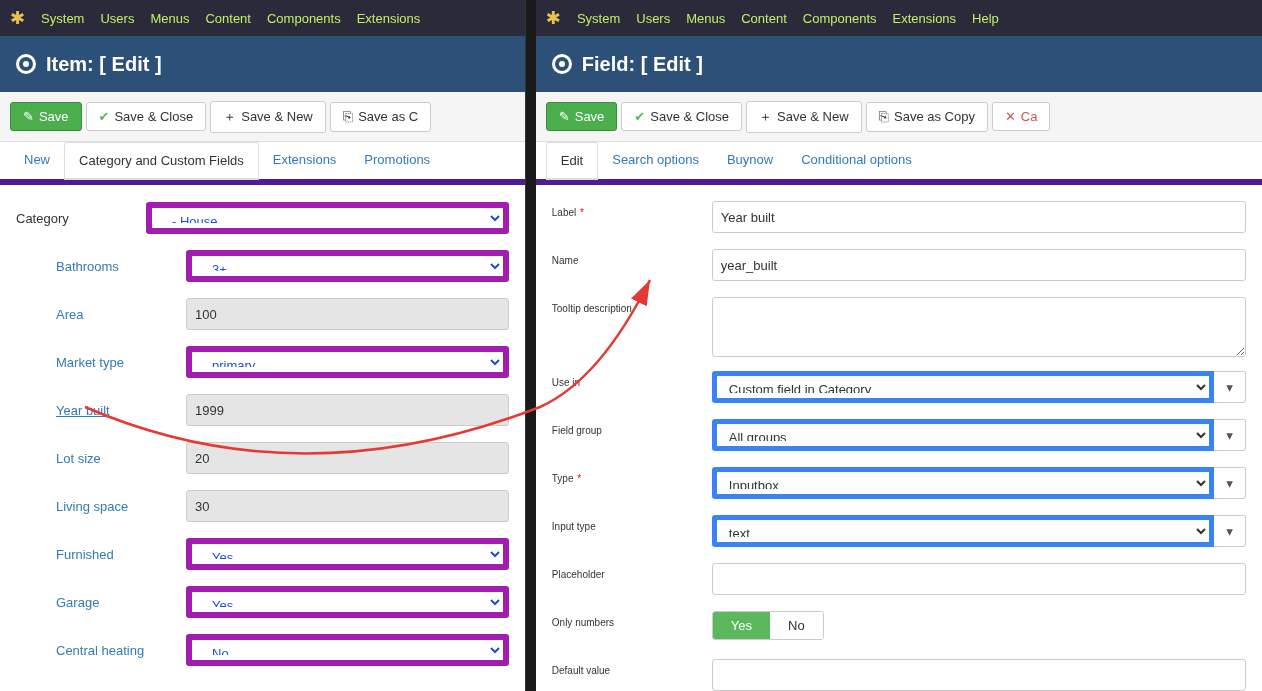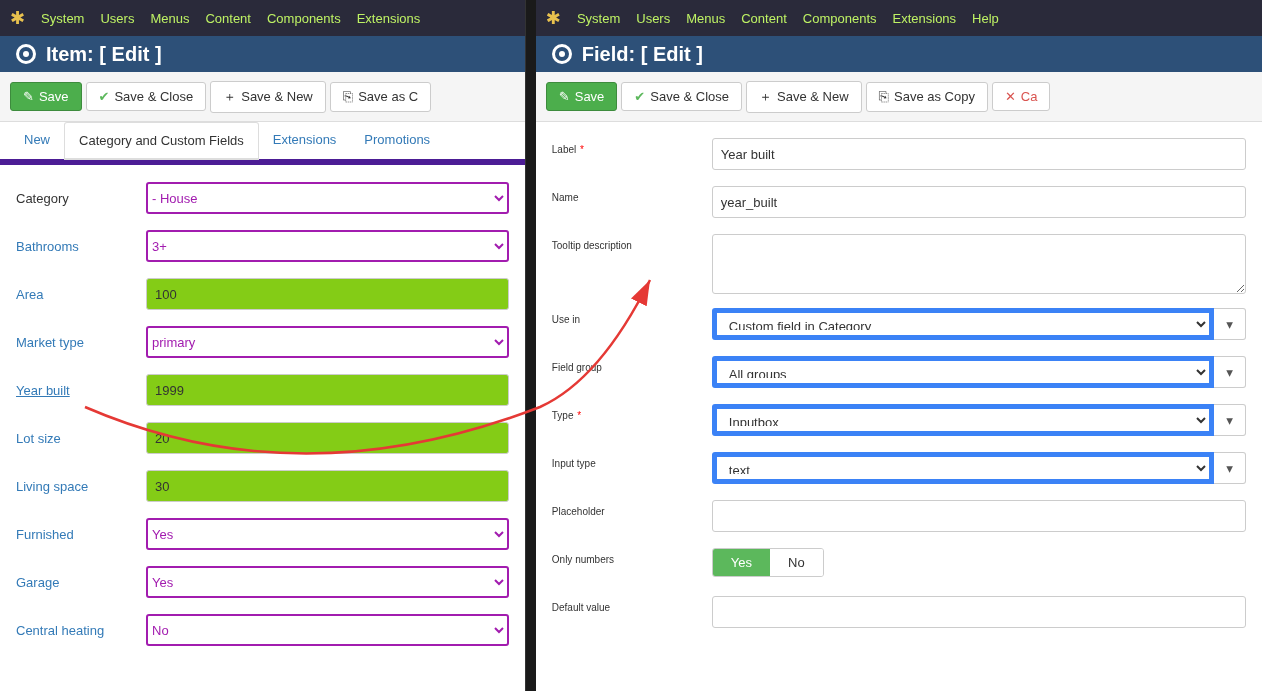--- a/index.html
+++ b/index.html
@@ -7,21 +7,21 @@
 
     .panel { background: #fff; display: flex; flex-direction: column; overflow: hidden; }
     .panel-left { width: 530px; border-right: 1px solid #333; }
     .panel-right { width: 732px; }
 
     
     .navbar { background: #2a2a3a; color: #ccc; display: flex; align-items: center; height: 36px; padding: 0 10px; gap: 16px; font-size: 13px; flex-shrink: 0; }
     .navbar a { color: #bef264; text-decoration: none; font-size: 13px; }
 
     
-    .page-title-bar { background: #2d5078; color: #fff; display: flex; align-items: center; height: 36px; padding: 0 16px; gap: 10px; flex-shrink: 0; }
+    .page-title-bar { background: #2d5078; color: #fff; display: flex; align-items: center; height: 56px; padding: 0 16px; gap: 10px; flex-shrink: 0; }
     .page-title-bar .radio-icon { width: 20px; height: 20px; border-radius: 50%; border: 3px solid #fff; display: flex; align-items: center; justify-content: center; }
     .page-title-bar .radio-icon::after { content: ''; width: 6px; height: 6px; border-radius: 50%; background: #fff; }
     .page-title-bar h1 { font-size: 20px; font-weight: normal; color: #fff; }
     .page-title-bar h1 span { font-weight: bold; }
 
     
     .toolbar { background: #f5f5f5; border-bottom: 1px solid #ddd; display: flex; align-items: center; padding: 8px 10px; gap: 4px; flex-shrink: 0; height: 50px; }
     .btn { display: flex; align-items: center; gap: 5px; padding: 6px 12px; border-radius: 3px; border: 1px solid transparent; cursor: pointer; font-size: 13px; white-space: nowrap; }
     .btn-save { background: #4cae4c; border-color: #3d8b3d; color: #fff; }
     .btn-default { background: #fff; border-color: #ccc; color: #333; }
@@ -31,23 +31,23 @@
     .tabs { display: flex; border-bottom: 6px solid #4c1d95; padding: 0 10px; flex-shrink: 0; background: #fff; }
     .tab { padding: 10px 14px; cursor: pointer; color: #337ab7; font-size: 13px; border-bottom: 2px solid transparent; text-decoration: none; }
     .tab.active { color: #333; border-bottom: 2px solid #ddd; background: #fff; border-left: 1px solid #ddd; border-right: 1px solid #ddd; border-top: 1px solid #ddd; margin-bottom: -1px; border-radius: 3px 3px 0 0; }
 
     
     .content { flex: 1; overflow-y: auto; padding: 16px; }
 
     
     .form-row { display: flex; align-items: center; margin-bottom: 14px; min-height: 34px; }
     .form-label { width: 130px; color: #333; font-size: 13px; flex-shrink: 0; }
-    .form-label.link-style { color: #337ab7; cursor: pointer; text-decoration: none; }
-    .form-control { flex: 1; height: 32px; padding: 5px 8px; border: 1px solid #ccc; border-radius: 3px; font-size: 13px; color: #333; background: #84cc16; }
-    .form-select { flex: 1; height: 32px; padding: 5px 0; border: 2px solid #a21caf; border-radius: 3px; font-size: 13px; color: #a21caf; background: #fff; appearance: auto; }
+    .form-label.link-style { color: #337ab7; cursor: pointer; text-decoration: none; margin-left: 40px; }
+    .form-control { flex: 1; height: 32px; padding: 5px 8px; border: 1px solid #ccc; border-radius: 3px; font-size: 13px; color: #333; background: #e5e5e5; }
+    .form-select { flex: 1; height: 32px; padding: 5px 16px; border: 6px solid #a21caf; border-radius: 3px; font-size: 13px; color: #1d4ed8; background: #fff; appearance: auto; }
 
     
     .form-row-right { display: flex; align-items: flex-start; margin-bottom: 14px; min-height: 34px; }
     .form-label-right { width: 160px; color: #333; font-size: 10px; flex-shrink: 0; padding-top: 6px; }
     .form-control-right { flex: 1; height: 32px; padding: 5px 8px; border: 1px solid #ccc; border-radius: 3px; font-size: 13px; color: #333; background: #fff; }
     .form-textarea-right { flex: 1; height: 60px; padding: 5px 8px; border: 1px solid #ccc; border-radius: 3px; font-size: 13px; color: #333; background: #fff; resize: vertical; }
 
     .select-with-btn { display: flex; flex: 1; gap: 0; }
     .select-with-btn select { flex: 1; height: 32px; padding: 5px 8px; border: 5px solid #3b82f6; border-radius: 3px 0 0 3px; font-size: 13px; color: #333; background: #fff; }
     .select-btn { height: 32px; width: 32px; border: 1px solid #ccc; border-left: none; border-radius: 0 3px 3px 0; background: #fff; cursor: pointer; display: flex; align-items: center; justify-content: center; color: #555; }
@@ -232,20 +232,26 @@
       <button class="btn btn-default">
         <span>⎘</span>
         <span>Save as Copy</span>
       </button>
       <button class="btn btn-danger">
         <span style="color:#d9534f;">✕</span>
         <span>Ca</span>
       </button>
     </div>
 
+    <div class="tabs">
+      <a class="tab active">Edit</a>
+      <a class="tab">Search options</a>
+      <a class="tab">Buynow</a>
+      <a class="tab">Conditional options</a>
+    </div>
 
     <div class="content">
 
       <div class="form-row-right">
         <label class="form-label-right">Label <span class="req">*</span></label>
         <input type="text" class="form-control-right" value="Year built" style="">
       </div>
 
       <div class="form-row-right">
         <label class="form-label-right">Name</label>

